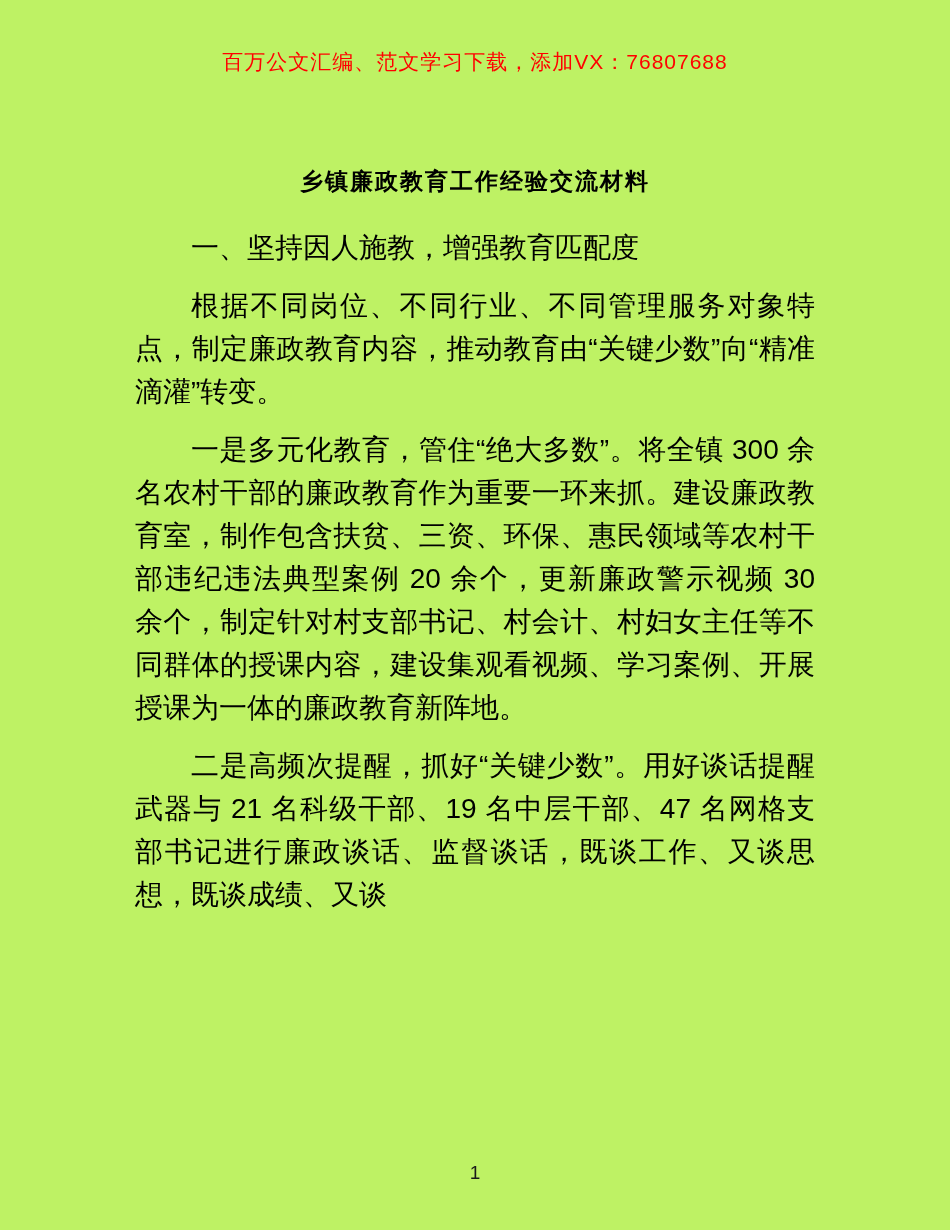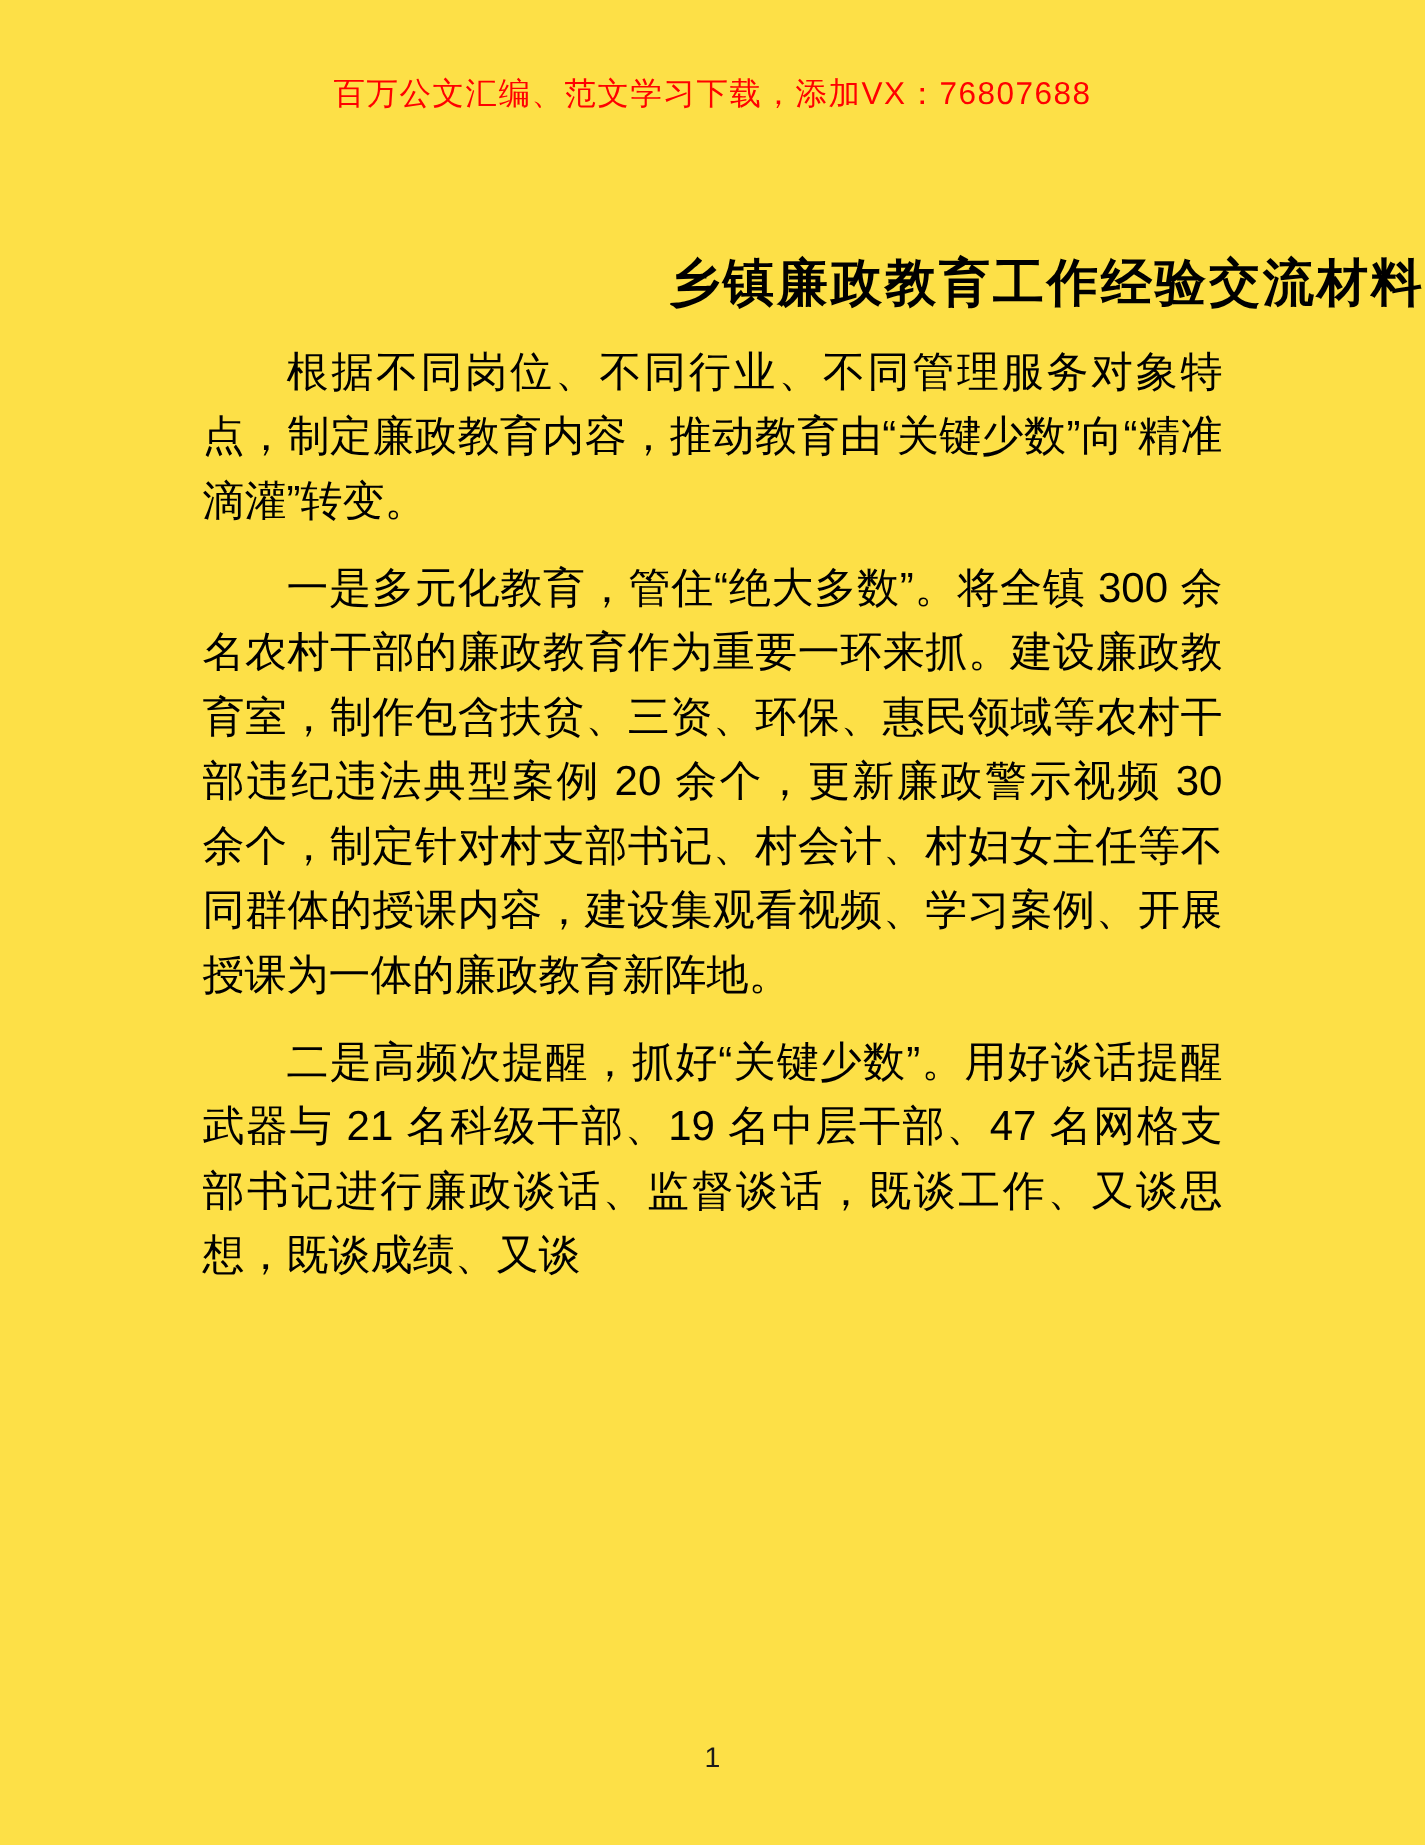--- a/index.html
+++ b/index.html
@@ -5,42 +5,42 @@
   * { margin: 0; padding: 0; box-sizing: border-box; }
   html, body { background: #e8e8e8; }
   body {
     font-family: "Liberation Sans", "DejaVu Sans", sans-serif;
   }
   .page {
     position: relative;
     width: 950px;
     height: 1230px;
     margin: 0 auto;
-    background: #fde047;
+    background: #bef264;
     overflow: hidden;
     color: #000000;
   }
   .promo-banner {
     position: absolute;
     top: 48px;
     left: 0;
     width: 100%;
     text-align: center;
     font-size: 21px;
     letter-spacing: 1px;
     color: #ff0000;
     font-weight: 400;
   }
   .doc-title {
     position: absolute;
     top: 166px;
     left: 0;
     width: 100%;
-    text-align: right;
-    font-size: 34px;
+    text-align: center;
+    font-size: 23px;
     font-weight: 700;
     letter-spacing: 2px;
     color: #000000;
   }
   .doc-body {
     position: absolute;
     top: 226px;
     left: 135px;
     width: 680px;
     font-size: 28px;
@@ -69,20 +69,21 @@
 </head>
 <body>
 
 <div class="page">
 
   <div class="promo-banner" style="color: rgb(255, 0, 0);">百万公文汇编、范文学习下载，添加VX：76807688</div>
 
   <h1 class="doc-title">乡镇廉政教育工作经验交流材料</h1>
 
   <div class="doc-body">
+      <p class="heading">一、坚持因人施教，增强教育匹配度</p>
       <p class="body-text">根据不同岗位、不同行业、不同管理服务对象特点，制定廉政教育内容，推动教育由“关键少数”向“精准滴灌”转变。</p>
       <p class="body-text">一是多元化教育，管住“绝大多数”。将全镇 300 余名农村干部的廉政教育作为重要一环来抓。建设廉政教育室，制作包含扶贫、三资、环保、惠民领域等农村干部违纪违法典型案例 20 余个，更新廉政警示视频 30 余个，制定针对村支部书记、村会计、村妇女主任等不同群体的授课内容，建设集观看视频、学习案例、开展授课为一体的廉政教育新阵地。</p>
       <p class="body-text">二是高频次提醒，抓好“关键少数”。用好谈话提醒武器与 21 名科级干部、19 名中层干部、47 名网格支部书记进行廉政谈话、监督谈话，既谈工作、又谈思想，既谈成绩、又谈</p>
     </div>
 
   <div class="page-footer">1</div>
 
 </div>
 
 </body></html>

